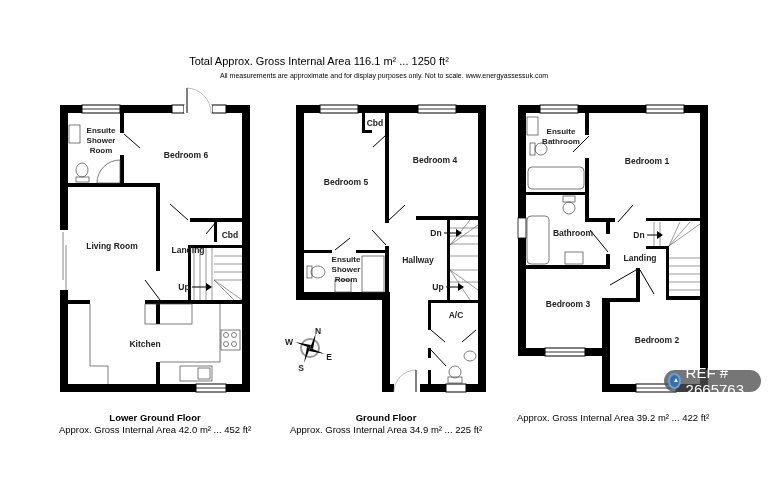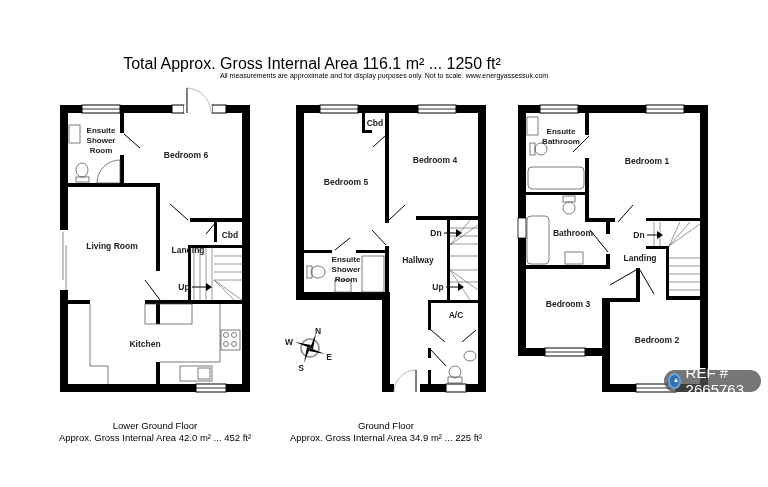--- a/index.html
+++ b/index.html
@@ -1,23 +1,23 @@
 <!DOCTYPE html>
 <html><head>
 <meta charset="utf-8">
 <style>
   html, body { margin:0; padding:0; background:#ffffff; }
   body { width:768px; height:487px; position:relative; overflow:hidden; font-family:"Liberation Sans", sans-serif; color:#000; }
-  .hdr-title { position:absolute; top:55px; left:8px; width:608px; text-align:center; font-size:16px; }
+  .hdr-title { position:absolute; top:55px; left:15px; width:608px; text-align:center; font-size:11px; }
   .hdr-sub { position:absolute; top:72px; left:0; width:768px; text-align:center; font-size:7px; }
   svg.plans { position:absolute; left:0; top:0; }
   .room-label { font-family:"Liberation Sans", sans-serif; font-weight:bold; font-size:8.5px; fill:#222; }
   .room-label-sm { font-family:"Liberation Sans", sans-serif; font-weight:bold; font-size:8px; fill:#222; }
   .floor-caption { position:absolute; top:412px; width:260px; text-align:center; font-size:9.5px; line-height:12px; }
-  .floor-caption .fname { font-weight:normal;margin-top:8px; }
+  .floor-caption .fname { font-weight:bold; }
   .ref-badge { position:absolute; left:664px; top:370px; width:97px; height:22px; border-radius:11px; background:rgba(80,80,80,0.78); color:#fff; font-size:15px; display:flex; align-items:center; }
   .ref-badge .ico { width:16px; height:16px; border-radius:50%; background:#2f6fb3; border:2px solid #6aa0d8; margin-left:4px; margin-right:5px; box-sizing:border-box; position:relative; }
   .ref-badge .ico::after { content:""; position:absolute; left:4px; top:3px; width:0; height:0; border-left:2px solid transparent; border-right:2px solid transparent; border-bottom:4px solid #fff; }
 </style>
 </head>
 <body>
 
 <div class="hdr-title">Total Approx. Gross Internal Area 116.1 m² ... 1250 ft²</div>
 <div class="hdr-sub">All measurements are approximate and for display purposes only. Not to scale. www.energyassessuk.com</div>
 
@@ -282,18 +282,19 @@
 
 <div class="floor-caption" style="left:25px;">
   <div class="fname">Lower Ground Floor</div>
   <div>Approx. Gross Internal Area 42.0 m² ... 452 ft²</div>
 </div>
 <div class="floor-caption" style="left:256px;">
   <div class="fname">Ground Floor</div>
   <div>Approx. Gross Internal Area 34.9 m² ... 225 ft²</div>
 </div>
 <div class="floor-caption" style="left:483px;">
+  <div>Approx. Gross Internal Area 39.2 m² ... 422 ft²</div>
 </div>
 
 <div class="ref-badge">
   <span class="ico"></span>
   <span>REF # 2665763</span>
 </div>
 
 </body></html>

